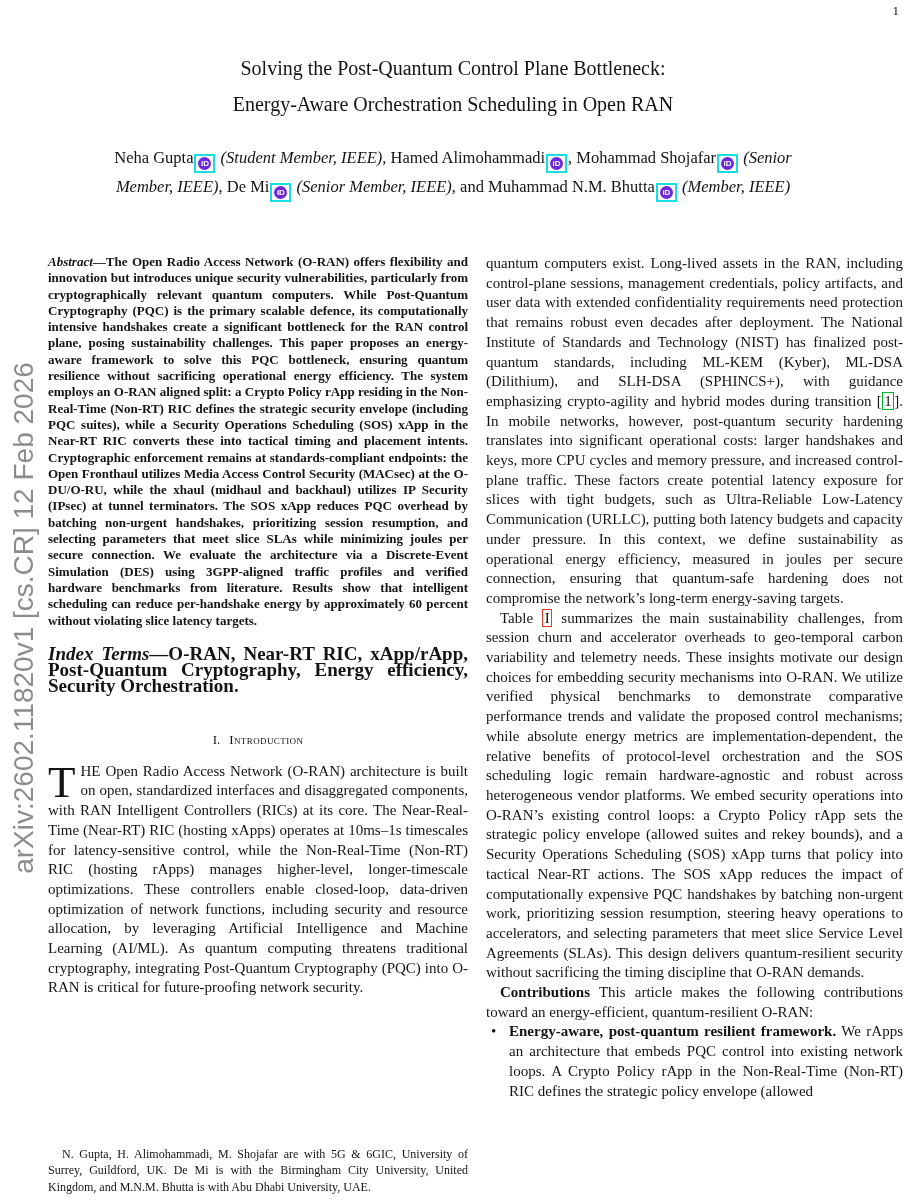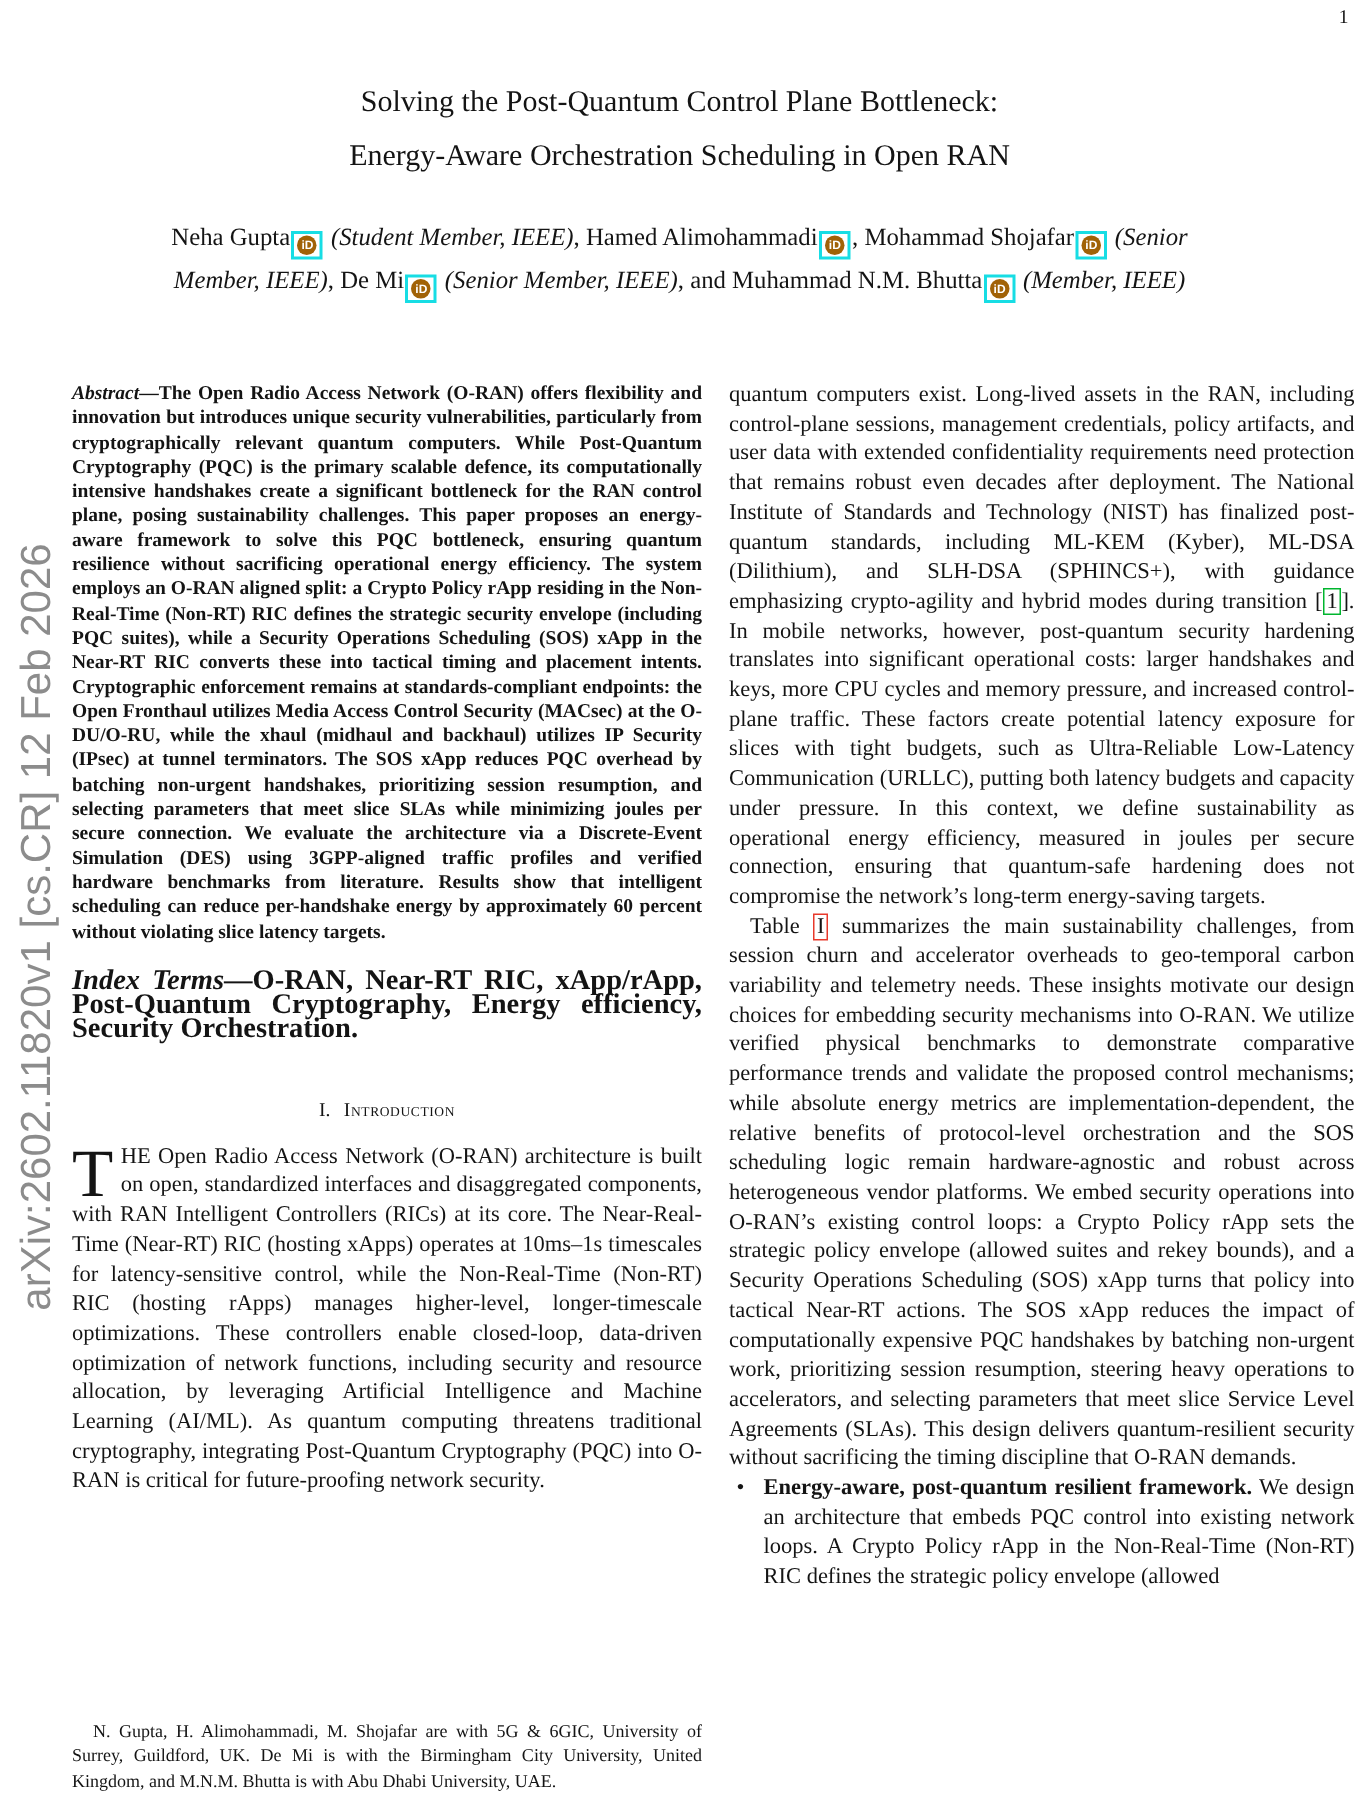--- a/index.html
+++ b/index.html
@@ -42,21 +42,21 @@
   .footnote{
     position:absolute;left:48px;top:1146px;width:420px;
     font-size:12px;line-height:16.4px;text-align:justify;text-indent:14px;
   }
   .orcid-box{
     display:inline-block;border:2px solid #17dde4;background:#fff;
     padding:1px 2px;margin:0 1px;line-height:0;vertical-align:-3px;
   }
   .orcid-dot{
     display:inline-block;width:13px;height:13px;border-radius:50%;
-    background:#a16207;color:#ffffff;font-size:8px;line-height:13px;
+    background:#6d28d9;color:#ffffff;font-size:8px;line-height:13px;
     text-align:center;font-family:"Liberation Sans", sans-serif;
     font-weight:bold;font-style:normal;
   }
   .cite{padding:0 1.5px;}
   .cite-green{border:1.5px solid #00b52e;}
   .cite-red{border:1.5px solid #e8392b;}
   .bullet-item{display:flex;font-size:15px;line-height:19.7px;}
   .bullet-marker{width:9px;margin:0 9px 0 5px;flex:none;}
   .bullet-body{flex:1;text-align:justify;}
 </style>
@@ -76,19 +76,20 @@
 <div class="col col-left">
   <p class="abstract-par"><span class="bi">Abstract</span><span>—The Open Radio Access Network (O-RAN) offers flexibility and innovation but introduces unique security vulnerabilities, particularly from cryptographically relevant quantum computers. While Post-Quantum Cryptography (PQC) is the primary scalable defence, its computationally intensive handshakes create a significant bottleneck for the RAN control plane, posing sustainability challenges. This paper proposes an energy-aware framework to solve this PQC bottleneck, ensuring quantum resilience without sacrificing operational energy efficiency. The system employs an O-RAN aligned split: a Crypto Policy rApp residing in the Non-Real-Time (Non-RT) RIC defines the strategic security envelope (including PQC suites), while a Security Operations Scheduling (SOS) xApp in the Near-RT RIC converts these into tactical timing and placement intents. Cryptographic enforcement remains at standards-compliant endpoints: the Open Fronthaul utilizes Media Access Control Security (MACsec) at the O-DU/O-RU, while the xhaul (midhaul and backhaul) utilizes IP Security (IPsec) at tunnel terminators. The SOS xApp reduces PQC overhead by batching non-urgent handshakes, prioritizing session resumption, and selecting parameters that meet slice SLAs while minimizing joules per secure connection. We evaluate the architecture via a Discrete-Event Simulation (DES) using 3GPP-aligned traffic profiles and verified hardware benchmarks from literature. Results show that intelligent scheduling can reduce per-handshake energy by approximately 60 percent without violating slice latency targets.</span></p>
   <p class="index-par"><span class="bi">Index Terms</span><span>—O-RAN, Near-RT RIC, xApp/rApp, Post-Quantum Cryptography, Energy efficiency, Security Orchestration.</span></p>
   <h2 class="section-heading"><span>I.</span><span class="section-title-sc">Introduction</span></h2>
   <p class="body-par"><span class="dropcap">T</span><span>HE Open Radio Access Network (O-RAN) architecture is built on open, standardized interfaces and disaggregated components, with RAN Intelligent Controllers (RICs) at its core. The Near-Real-Time (Near-RT) RIC (hosting xApps) operates at 10ms–1s timescales for latency-sensitive control, while the Non-Real-Time (Non-RT) RIC (hosting rApps) manages higher-level, longer-timescale optimizations. These controllers enable closed-loop, data-driven optimization of network functions, including security and resource allocation, by leveraging Artificial Intelligence and Machine Learning (AI/ML). As quantum computing threatens traditional cryptography, integrating Post-Quantum Cryptography (PQC) into O-RAN is critical for future-proofing network security.</span></p>
 </div>
 
 <div class="col col-right">
   <p class="body-par"><span>quantum computers exist. Long-lived assets in the RAN, including control-plane sessions, management credentials, policy artifacts, and user data with extended confidentiality requirements need protection that remains robust even decades after deployment. The National Institute of Standards and Technology (NIST) has finalized post-quantum standards, including ML-KEM (Kyber), ML-DSA (Dilithium), and SLH-DSA (SPHINCS+), with guidance emphasizing crypto-agility and hybrid modes during transition [</span><span class="cite cite-green">1</span><span>]. In mobile networks, however, post-quantum security hardening translates into significant operational costs: larger handshakes and keys, more CPU cycles and memory pressure, and increased control-plane traffic. These factors create potential latency exposure for slices with tight budgets, such as Ultra-Reliable Low-Latency Communication (URLLC), putting both latency budgets and capacity under pressure. In this context, we define sustainability as operational energy efficiency, measured in joules per secure connection, ensuring that quantum-safe hardening does not compromise the network’s long-term energy-saving targets.</span></p>
   <p class="body-par indent"><span>Table </span><span class="cite cite-red">I</span><span> summarizes the main sustainability challenges, from session churn and accelerator overheads to geo-temporal carbon variability and telemetry needs. These insights motivate our design choices for embedding security mechanisms into O-RAN. We utilize verified physical benchmarks to demonstrate comparative performance trends and validate the proposed control mechanisms; while absolute energy metrics are implementation-dependent, the relative benefits of protocol-level orchestration and the SOS scheduling logic remain hardware-agnostic and robust across heterogeneous vendor platforms. We embed security operations into O-RAN’s existing control loops: a Crypto Policy rApp sets the strategic policy envelope (allowed suites and rekey bounds), and a Security Operations Scheduling (SOS) xApp turns that policy into tactical Near-RT actions. The SOS xApp reduces the impact of computationally expensive PQC handshakes by batching non-urgent work, prioritizing session resumption, steering heavy operations to accelerators, and selecting parameters that meet slice Service Level Agreements (SLAs). This design delivers quantum-resilient security without sacrificing the timing discipline that O-RAN demands.</span></p>
+  <p class="body-par indent"><span class="b">Contributions</span><span> This article makes the following contributions toward an energy-efficient, quantum-resilient O-RAN:</span></p>
   <div class="bullet-item">
     <span class="bullet-marker">•</span>
-    <div class="bullet-body"><span class="b">Energy-aware, post-quantum resilient framework.</span><span> We design an architecture that embeds PQC control into existing network loops. A Crypto Policy rApp in the Non-Real-Time (Non-RT) RIC defines the strategic policy envelope (allowed</span></div>
+    <div class="bullet-body"><span class="b">Energy-aware, post-quantum resilient framework.</span><span> We rApps an architecture that embeds PQC control into existing network loops. A Crypto Policy rApp in the Non-Real-Time (Non-RT) RIC defines the strategic policy envelope (allowed</span></div>
   </div>
 </div>
 
 <div class="footnote">N. Gupta, H. Alimohammadi, M. Shojafar are with 5G &amp; 6GIC, University of Surrey, Guildford, UK. De Mi is with the Birmingham City University, United Kingdom, and M.N.M. Bhutta is with Abu Dhabi University, UAE.</div>
 
 </body></html>

